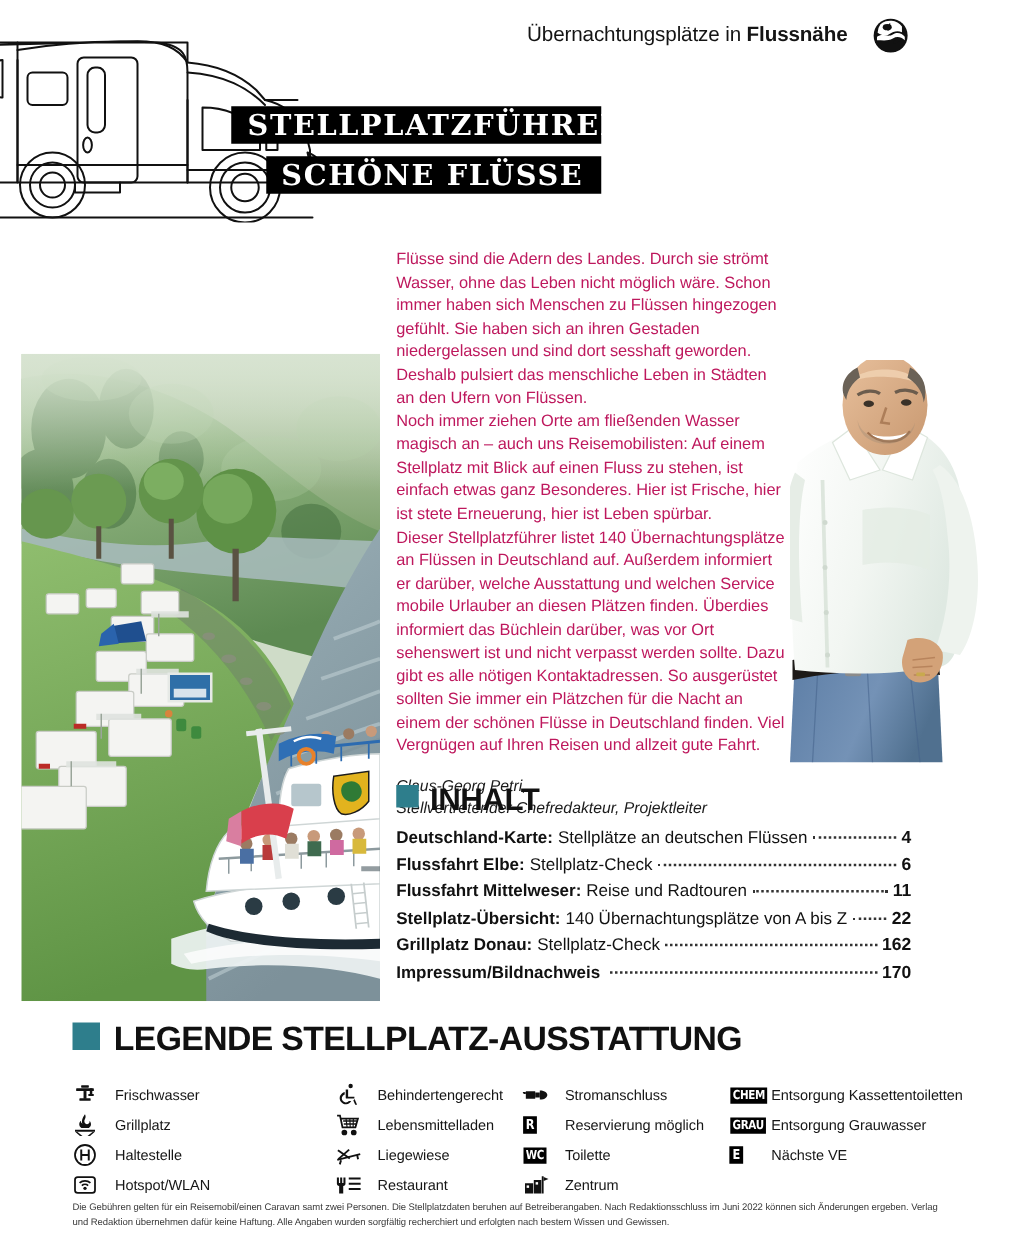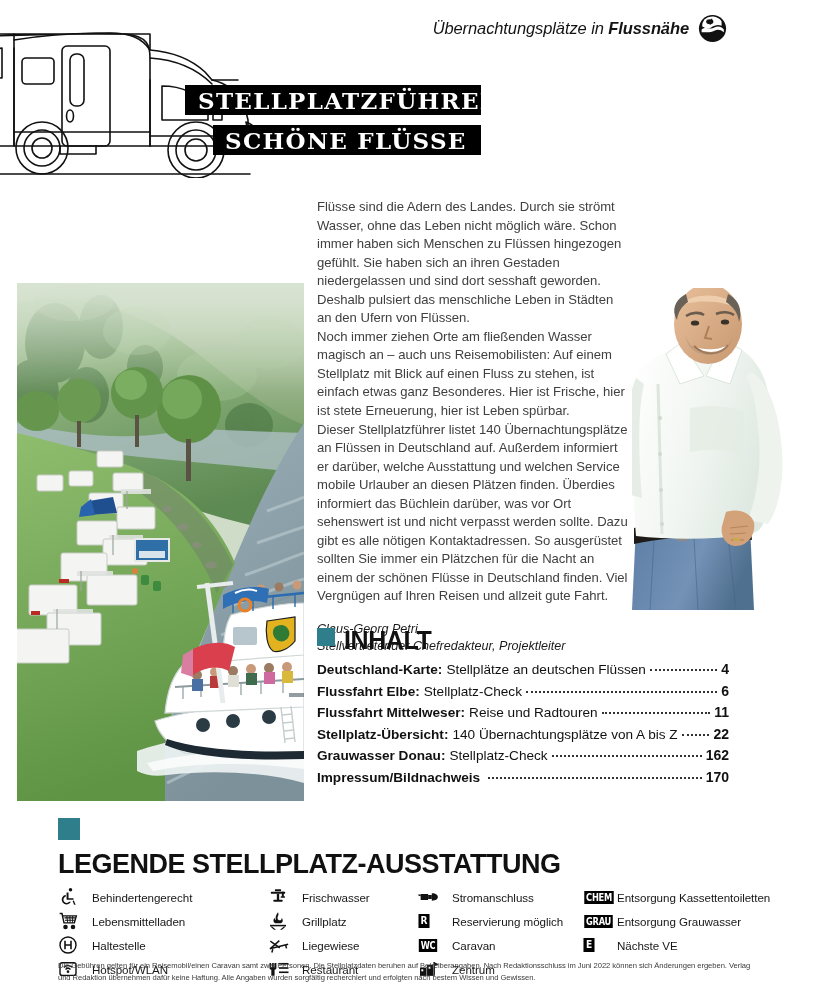--- a/index.html
+++ b/index.html
@@ -17,22 +17,21 @@
     -webkit-font-smoothing: antialiased;
   }
 
   
   .page-header {
     position: absolute;
     top: 14px;
     right: 90px;
     display: flex;
     align-items: center;
-    gap: 9px;
-    font-style: italic;
+    gap: 20px;
   }
   .page-header .htxt {
     font-size: 16.5px;
     letter-spacing: -0.1px;
     color: #141414;
     white-space: nowrap;
   }
   .page-header .htxt b { font-weight: 700; }
   .globe-icon {
     width: 29px;
@@ -98,21 +97,21 @@
     position: absolute;
     left: 317px;
     top: 198px;
     width: 312px;
   }
   .intro-col p {
     margin: 0;
     font-size: 13.1px;
     line-height: 18.55px;
     text-align: left;
-    color: #404040;
+    color: #be185d;
     letter-spacing: -0.03px;
   }
   .signature {
     margin-top: 15px;
     font-style: italic;
     font-size: 12.6px;
     line-height: 17px;
     color: #1b1b1b;
   }
 
@@ -169,21 +168,21 @@
   }
   .toc-row .pg { font-weight: 800; font-size: 14px; }
 
   
   .legend {
     position: absolute;
     left: 58px;
     top: 818px;
     width: 700px;
   }
-  .legend .sec-head { gap: 11px; margin-bottom: 7px; flex-direction: column; }
+  .legend .sec-head { gap: 11px; margin-bottom: 19px; }
   .legend .sec-square { width: 22px; height: 22px; }
   .legend .sec-title { font-size: 27px; letter-spacing: -0.5px; }
 
   .legend-grid {
     display: grid;
     grid-template-columns: 210px 150px 165px 175px;
     column-gap: 0px;
     row-gap: 0px;
   }
   .lg-item {
@@ -646,21 +645,21 @@
       <span class="dots"></span>
       <span class="pg">11</span>
     </div>
     <div class="toc-row">
       <span class="lbl">Stellplatz-Übersicht:</span>
       <span class="desc">140 Übernachtungsplätze von A bis Z</span>
       <span class="dots"></span>
       <span class="pg">22</span>
     </div>
     <div class="toc-row">
-      <span class="lbl">Grauwasser Donau:</span>
+      <span class="lbl">Grillplatz Donau:</span>
       <span class="desc">Stellplatz-Check</span>
       <span class="dots"></span>
       <span class="pg">162</span>
     </div>
     <div class="toc-row">
       <span class="lbl">Impressum/Bildnachweis</span>
       <span class="desc"></span>
       <span class="dots"></span>
       <span class="pg">170</span>
     </div>
@@ -668,87 +667,87 @@
 </div>
 
 <div class="legend">
   <div class="sec-head">
     <span class="sec-square"></span>
     <span class="sec-title">LEGENDE STELLPLATZ-AUSSTATTUNG</span>
   </div>
 
   <div class="legend-grid">
 
-    <div class="lg-item">
-      <span class="lg-ico">
-        <svg width="20" height="20" viewBox="0 0 24 24" fill="#111">
-          <circle cx="15" cy="3.4" r="2.1"></circle>
-          <path d="M12.6 6.6 L12.6 13.6 L18.6 13.6 L18.6 15.4 L11 15.4 C10.4 15.4 10.3 14.9 10.3 14.4 L10.3 6.6 Z"></path>
-          <path d="M18.8 15.9 L21.2 21.4 L19.4 21.4 L17.6 17.2 Z"></path>
-          <path d="M9.3 9.2 A5.9 5.9 0 1 0 15.6 17.8 L13.4 17.8 A3.9 3.9 0 1 1 9.3 11.5 Z"></path>
-        </svg>
-      </span>
-      <span class="lg-lbl">Behindertengerecht</span>
-    </div>
     <div class="lg-item">
       <span class="lg-ico">
         <svg width="20" height="20" viewBox="0 0 24 24" fill="#111">
           <rect x="3.5" y="5.6" width="17" height="2.6" rx="0.6"></rect>
           <rect x="8.3" y="2.6" width="7.4" height="2.4" rx="0.6"></rect>
           <rect x="10.6" y="8.2" width="2.8" height="7.4"></rect>
           <rect x="6.6" y="15.2" width="10.8" height="2.4" rx="0.6"></rect>
           <rect x="16.6" y="5.6" width="2.4" height="6.2"></rect>
           <rect x="15.2" y="11" width="5.2" height="2" rx="0.6"></rect>
         </svg>
       </span>
       <span class="lg-lbl">Frischwasser</span>
     </div>
     <div class="lg-item">
       <span class="lg-ico">
+        <svg width="20" height="20" viewBox="0 0 24 24" fill="#111">
+          <circle cx="15" cy="3.4" r="2.1"></circle>
+          <path d="M12.6 6.6 L12.6 13.6 L18.6 13.6 L18.6 15.4 L11 15.4 C10.4 15.4 10.3 14.9 10.3 14.4 L10.3 6.6 Z"></path>
+          <path d="M18.8 15.9 L21.2 21.4 L19.4 21.4 L17.6 17.2 Z"></path>
+          <path d="M9.3 9.2 A5.9 5.9 0 1 0 15.6 17.8 L13.4 17.8 A3.9 3.9 0 1 1 9.3 11.5 Z"></path>
+        </svg>
+      </span>
+      <span class="lg-lbl">Behindertengerecht</span>
+    </div>
+    <div class="lg-item">
+      <span class="lg-ico">
         <svg width="22" height="20" viewBox="0 0 26 24" fill="#111">
           <path d="M3 8.4 L12 8.4 L12 15.6 L3 15.6 Z"></path>
           <path d="M12 9.6 L16.4 9.6 L16.4 14.4 L12 14.4 Z"></path>
           <path d="M16.4 7.6 C21.6 7.6 23.6 10 23.6 12 C23.6 14 21.6 16.4 16.4 16.4 Z"></path>
           <path d="M3 11 C0.6 11 0 10 0 9 L3 9 Z"></path>
         </svg>
       </span>
       <span class="lg-lbl">Stromanschluss</span>
     </div>
 
     <div class="lg-item">
       <span class="lg-ico">
         <span class="lg-box">CHEM</span>
       </span>
       <span class="lg-lbl">Entsorgung Kassettentoiletten</span>
+    </div>
+    <div class="lg-item">
+      <span class="lg-ico">
+        <svg width="20" height="20" viewBox="0 0 24 24" fill="#111">
+          <path d="M12 1.6 C13.6 5 11.4 6.4 11.4 8.4 C11.4 10 12.6 11.2 14 11.2 C16 11.2 16.6 9.4 16.4 8 C18.4 10.2 18.2 13.6 15.6 14.8 L8.6 14.8 C6 13.4 5.8 10 8 8 C8 9.6 8.8 10.6 9.6 10.8 C8.2 7.8 10 4.2 12 1.6 Z"></path>
+          <path d="M2.4 16.6 L21.6 16.6 L21.6 18.4 L2.4 18.4 Z"></path>
+          <path d="M4.8 18.6 L9.6 22.6 L7.2 22.6 L2.8 18.6 Z"></path>
+          <path d="M19.2 18.6 L14.4 22.6 L16.8 22.6 L21.2 18.6 Z"></path>
+        </svg>
+      </span>
+      <span class="lg-lbl">Grillplatz</span>
     </div>
     <div class="lg-item">
       <span class="lg-ico">
         <svg width="21" height="20" viewBox="0 0 24 24" fill="none" stroke="#111" stroke-width="1.7">
           <path d="M1.4 3 L4.2 3 L6.6 14.2 L19 14.2 L21.4 5.8 L5 5.8"></path>
           <circle cx="8.4" cy="19.2" r="1.9" fill="#111"></circle>
           <circle cx="17.4" cy="19.2" r="1.9" fill="#111"></circle>
           <path d="M7.2 8.2 L20.4 8.2 M7.8 11 L19.6 11" stroke-width="1.3"></path>
           <path d="M10 6 L11 14 M13.6 6 L14 14 M17 6 L16.8 14" stroke-width="1.1"></path>
         </svg>
       </span>
       <span class="lg-lbl">Lebensmittelladen</span>
     </div>
     <div class="lg-item">
       <span class="lg-ico">
-        <svg width="20" height="20" viewBox="0 0 24 24" fill="#111">
-          <path d="M12 1.6 C13.6 5 11.4 6.4 11.4 8.4 C11.4 10 12.6 11.2 14 11.2 C16 11.2 16.6 9.4 16.4 8 C18.4 10.2 18.2 13.6 15.6 14.8 L8.6 14.8 C6 13.4 5.8 10 8 8 C8 9.6 8.8 10.6 9.6 10.8 C8.2 7.8 10 4.2 12 1.6 Z"></path>
-          <path d="M2.4 16.6 L21.6 16.6 L21.6 18.4 L2.4 18.4 Z"></path>
-          <path d="M4.8 18.6 L9.6 22.6 L7.2 22.6 L2.8 18.6 Z"></path>
-          <path d="M19.2 18.6 L14.4 22.6 L16.8 22.6 L21.2 18.6 Z"></path>
-        </svg>
-      </span>
-      <span class="lg-lbl">Grillplatz</span>
-    </div>
-    <div class="lg-item">
-      <span class="lg-ico">
         <span class="lg-box sq">R</span>
       </span>
       <span class="lg-lbl">Reservierung möglich</span>
     </div>
 
     <div class="lg-item">
       <span class="lg-ico">
         <span class="lg-box">GRAU</span>
       </span>
       <span class="lg-lbl">Entsorgung Grauwasser</span>
@@ -771,21 +770,21 @@
           <path d="M5.6 17 L4.4 21"></path>
           <path d="M21 12 L22 16"></path>
         </svg>
       </span>
       <span class="lg-lbl">Liegewiese</span>
     </div>
     <div class="lg-item">
       <span class="lg-ico">
         <span class="lg-box">WC</span>
       </span>
-      <span class="lg-lbl">Caravan</span>
+      <span class="lg-lbl">Toilette</span>
     </div>
 
     <div class="lg-item">
       <span class="lg-ico">
         <span class="lg-box sq">E</span>
       </span>
       <span class="lg-lbl">Nächste VE</span>
     </div>
     <div class="lg-item">
       <span class="lg-ico">

